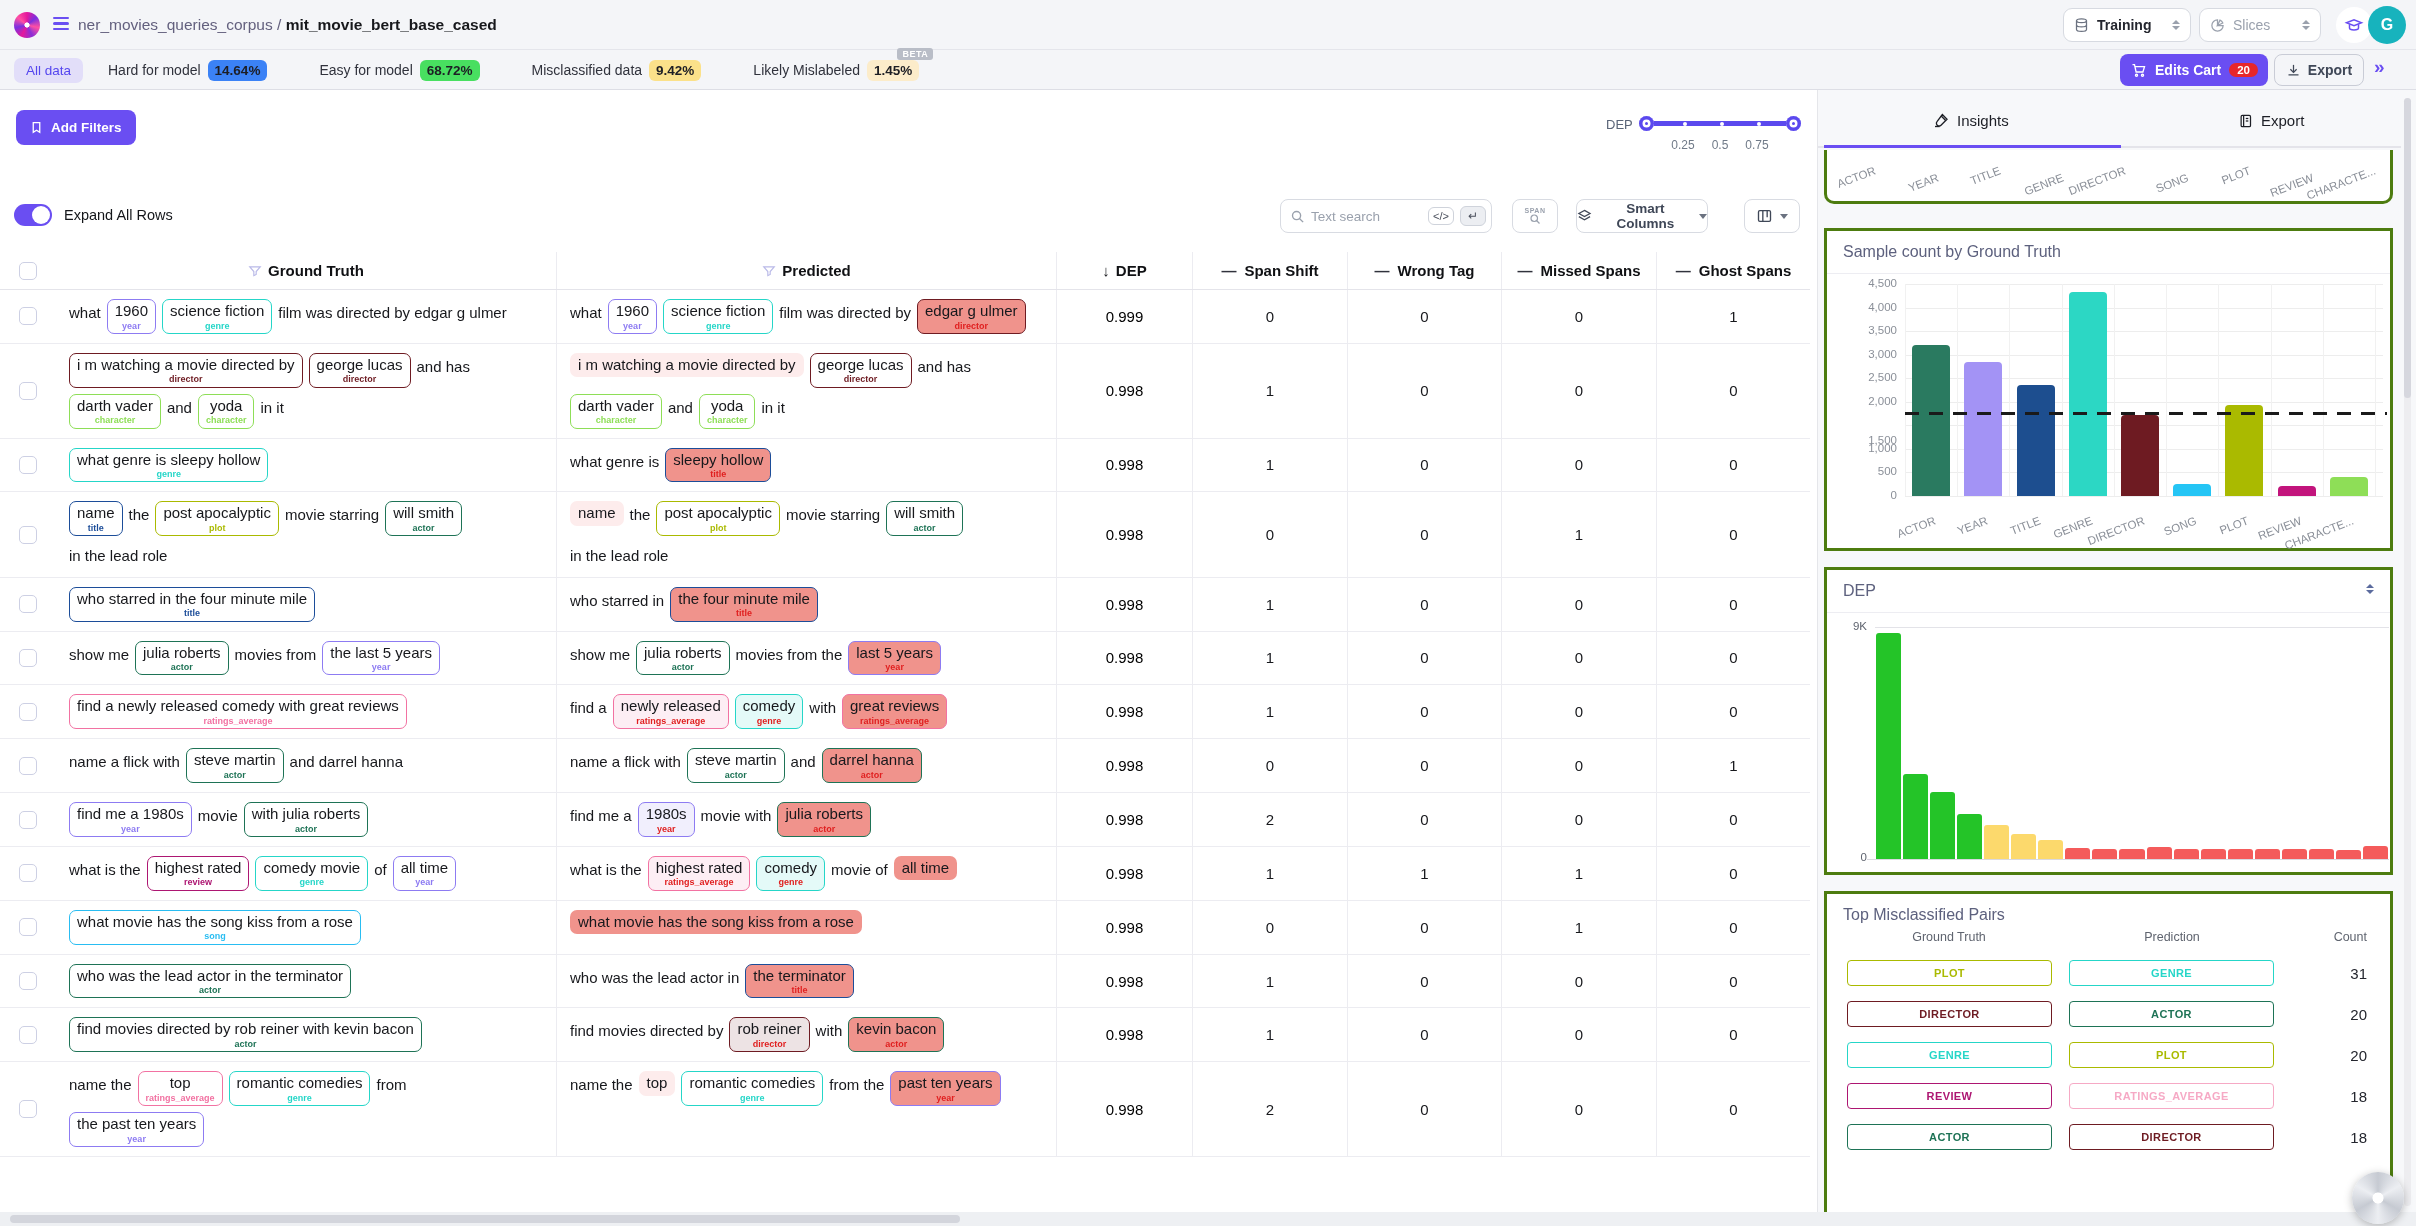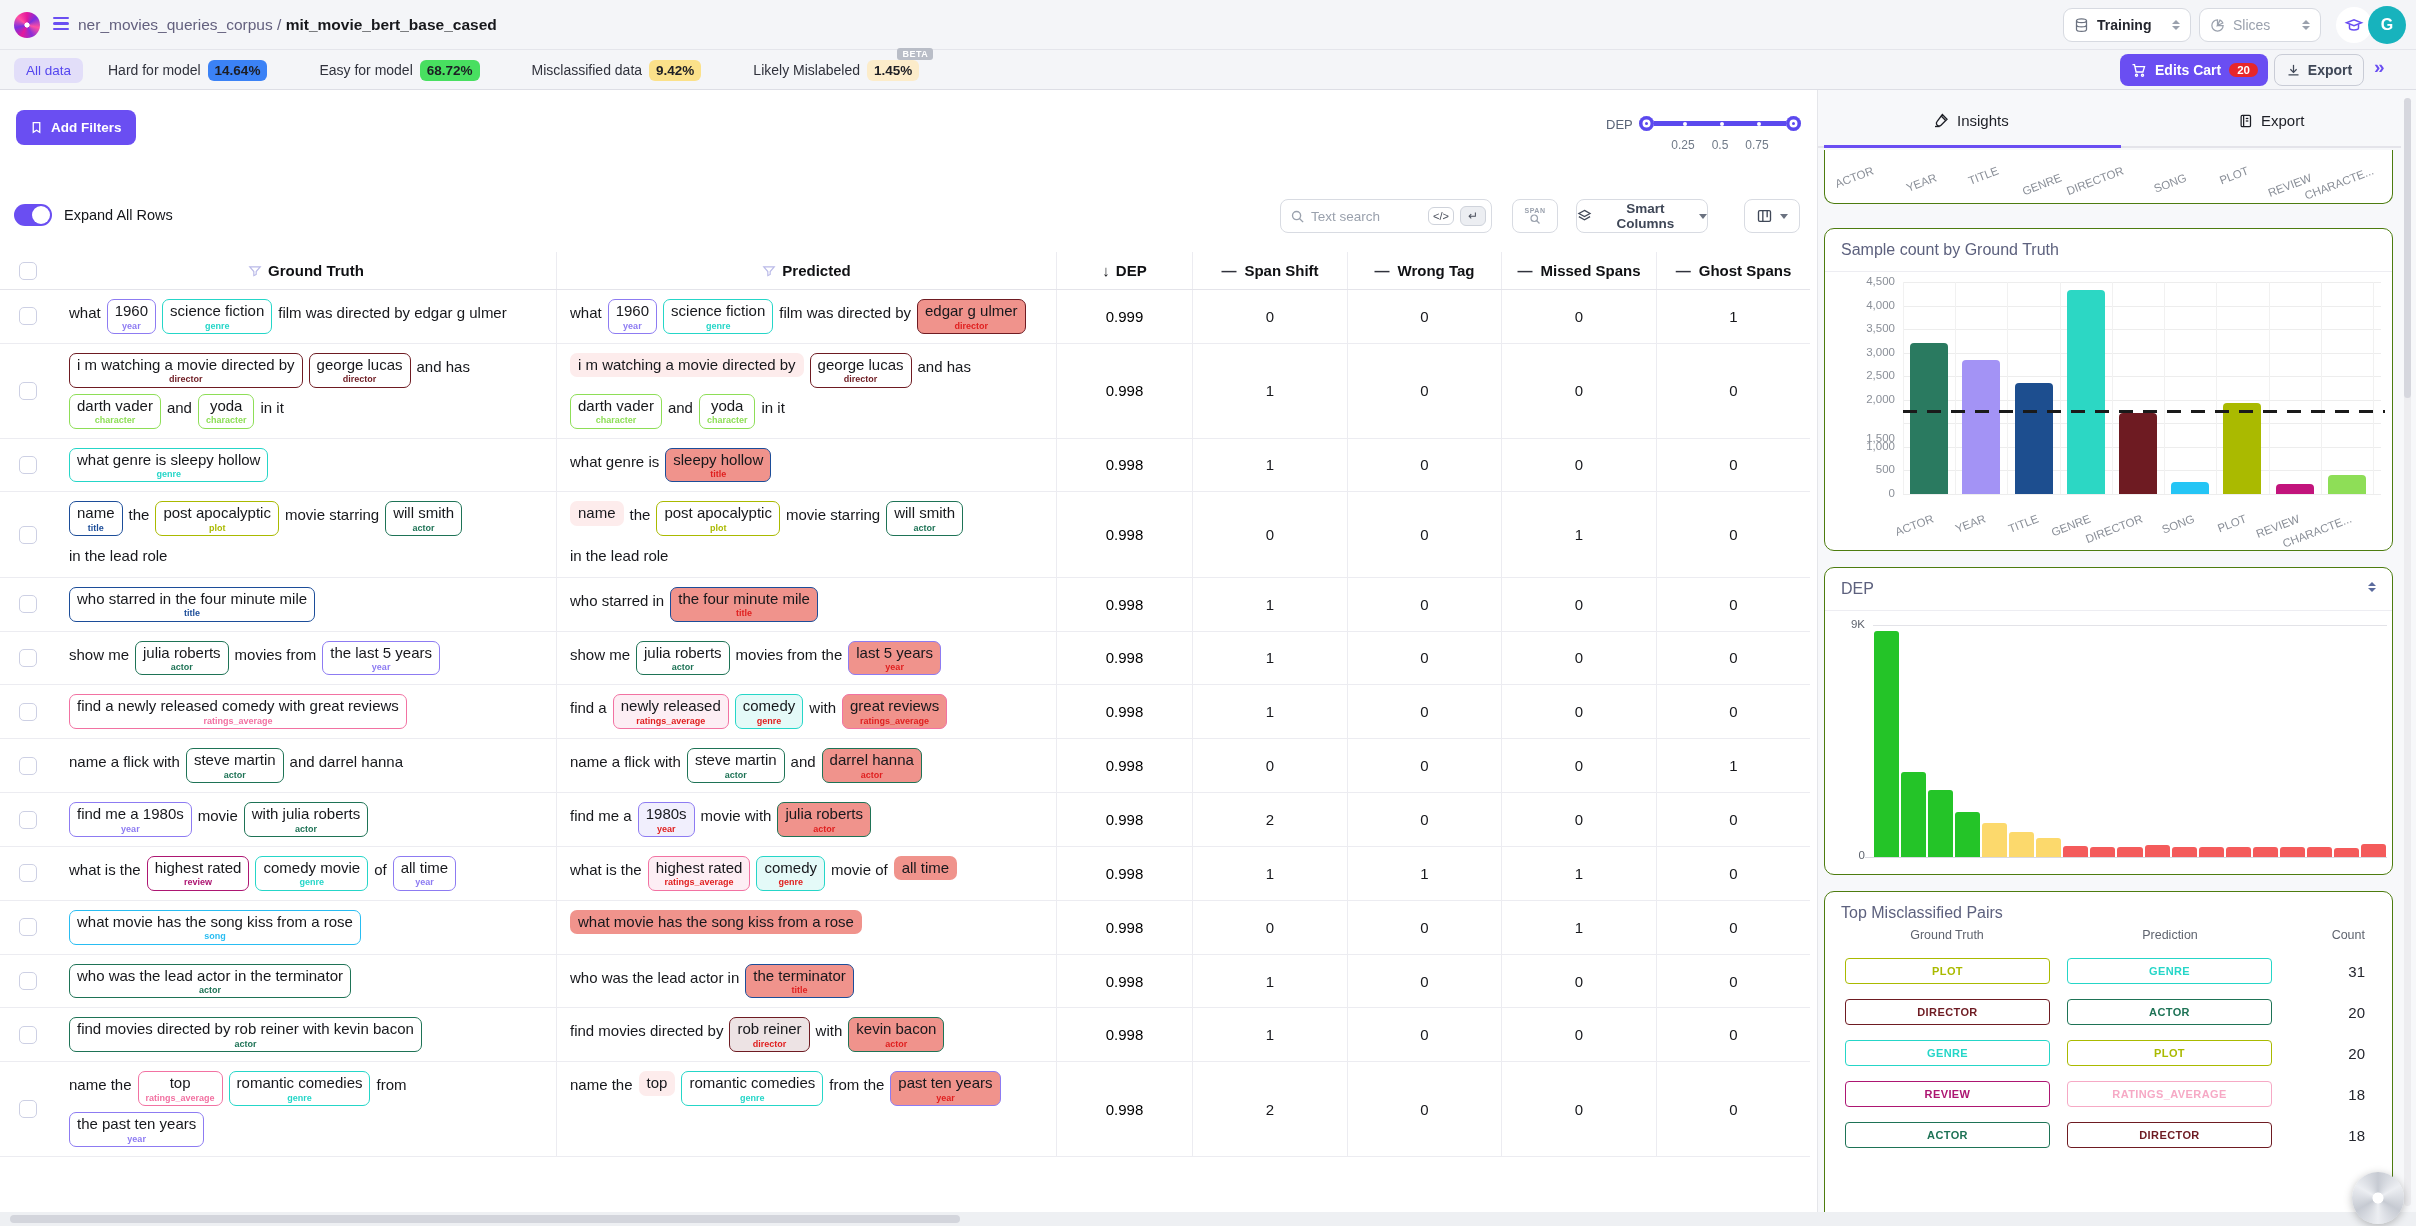--- a/index.html
+++ b/index.html
@@ -89,21 +89,21 @@
   .tok .tl { display:block; font-size:9px; font-weight:bold; line-height:1.15; }
   .tok.boxed { background:#fff; }
 
   
   #right-panel { position:absolute; left:1817px; top:90px; width:599px; height:1122px; background:#f7f8fa; border-left:1px solid #e5e6ea; }
   #panel-tabs { position:absolute; left:0; top:8px; width:583px; height:50px; border-bottom:2px solid #e4e4ea; }
   .ptab { position:absolute; top:14px; display:flex; align-items:center; gap:8px; font-size:15px; color:#1d1f26; cursor:pointer; }
   #ptab-insights { left:115px; }
   #ptab-notepad { left:420px; }
   #ptab-underline { position:absolute; left:6px; bottom:-2px; width:297px; height:3px; background:#6a4ef2; }
-  .card { position:absolute; left:6px; width:569px; background:#fff; border:1px solid #4d7c0f; border-radius:10px; }
+  .card { position:absolute; left:6px; width:569px; background:#fff; border:3px solid #4d7c0f; border-radius:0; }
   .card-title { padding:12px 16px; font-size:16px; color:#5d617e; border-bottom:1px solid #ededf2; }
   #cut-card { top:60px; height:54px; border-radius:0 0 10px 10px; border-top:none; overflow:hidden; }
   .axis-rot { position:absolute; font-size:11.5px; color:#8a8f98; transform:rotate(-21deg); transform-origin:right center; text-align:right; width:90px; white-space:nowrap; }
   #sample-card { top:138px; height:323px; }
   #sc-body { position:relative; height:279px; }
   #dep-card { top:477px; height:308px; }
   #dep-sort { position:absolute; right:16px; top:14px; display:flex; flex-direction:column; gap:2px; cursor:pointer; }
   #dep-sort i { width:0; height:0; border-left:4px solid transparent; border-right:4px solid transparent; }
   #dep-sort .u { border-bottom:4.5px solid #5b6b9e; }
   #dep-sort .d { border-top:4.5px solid #5b6b9e; }

